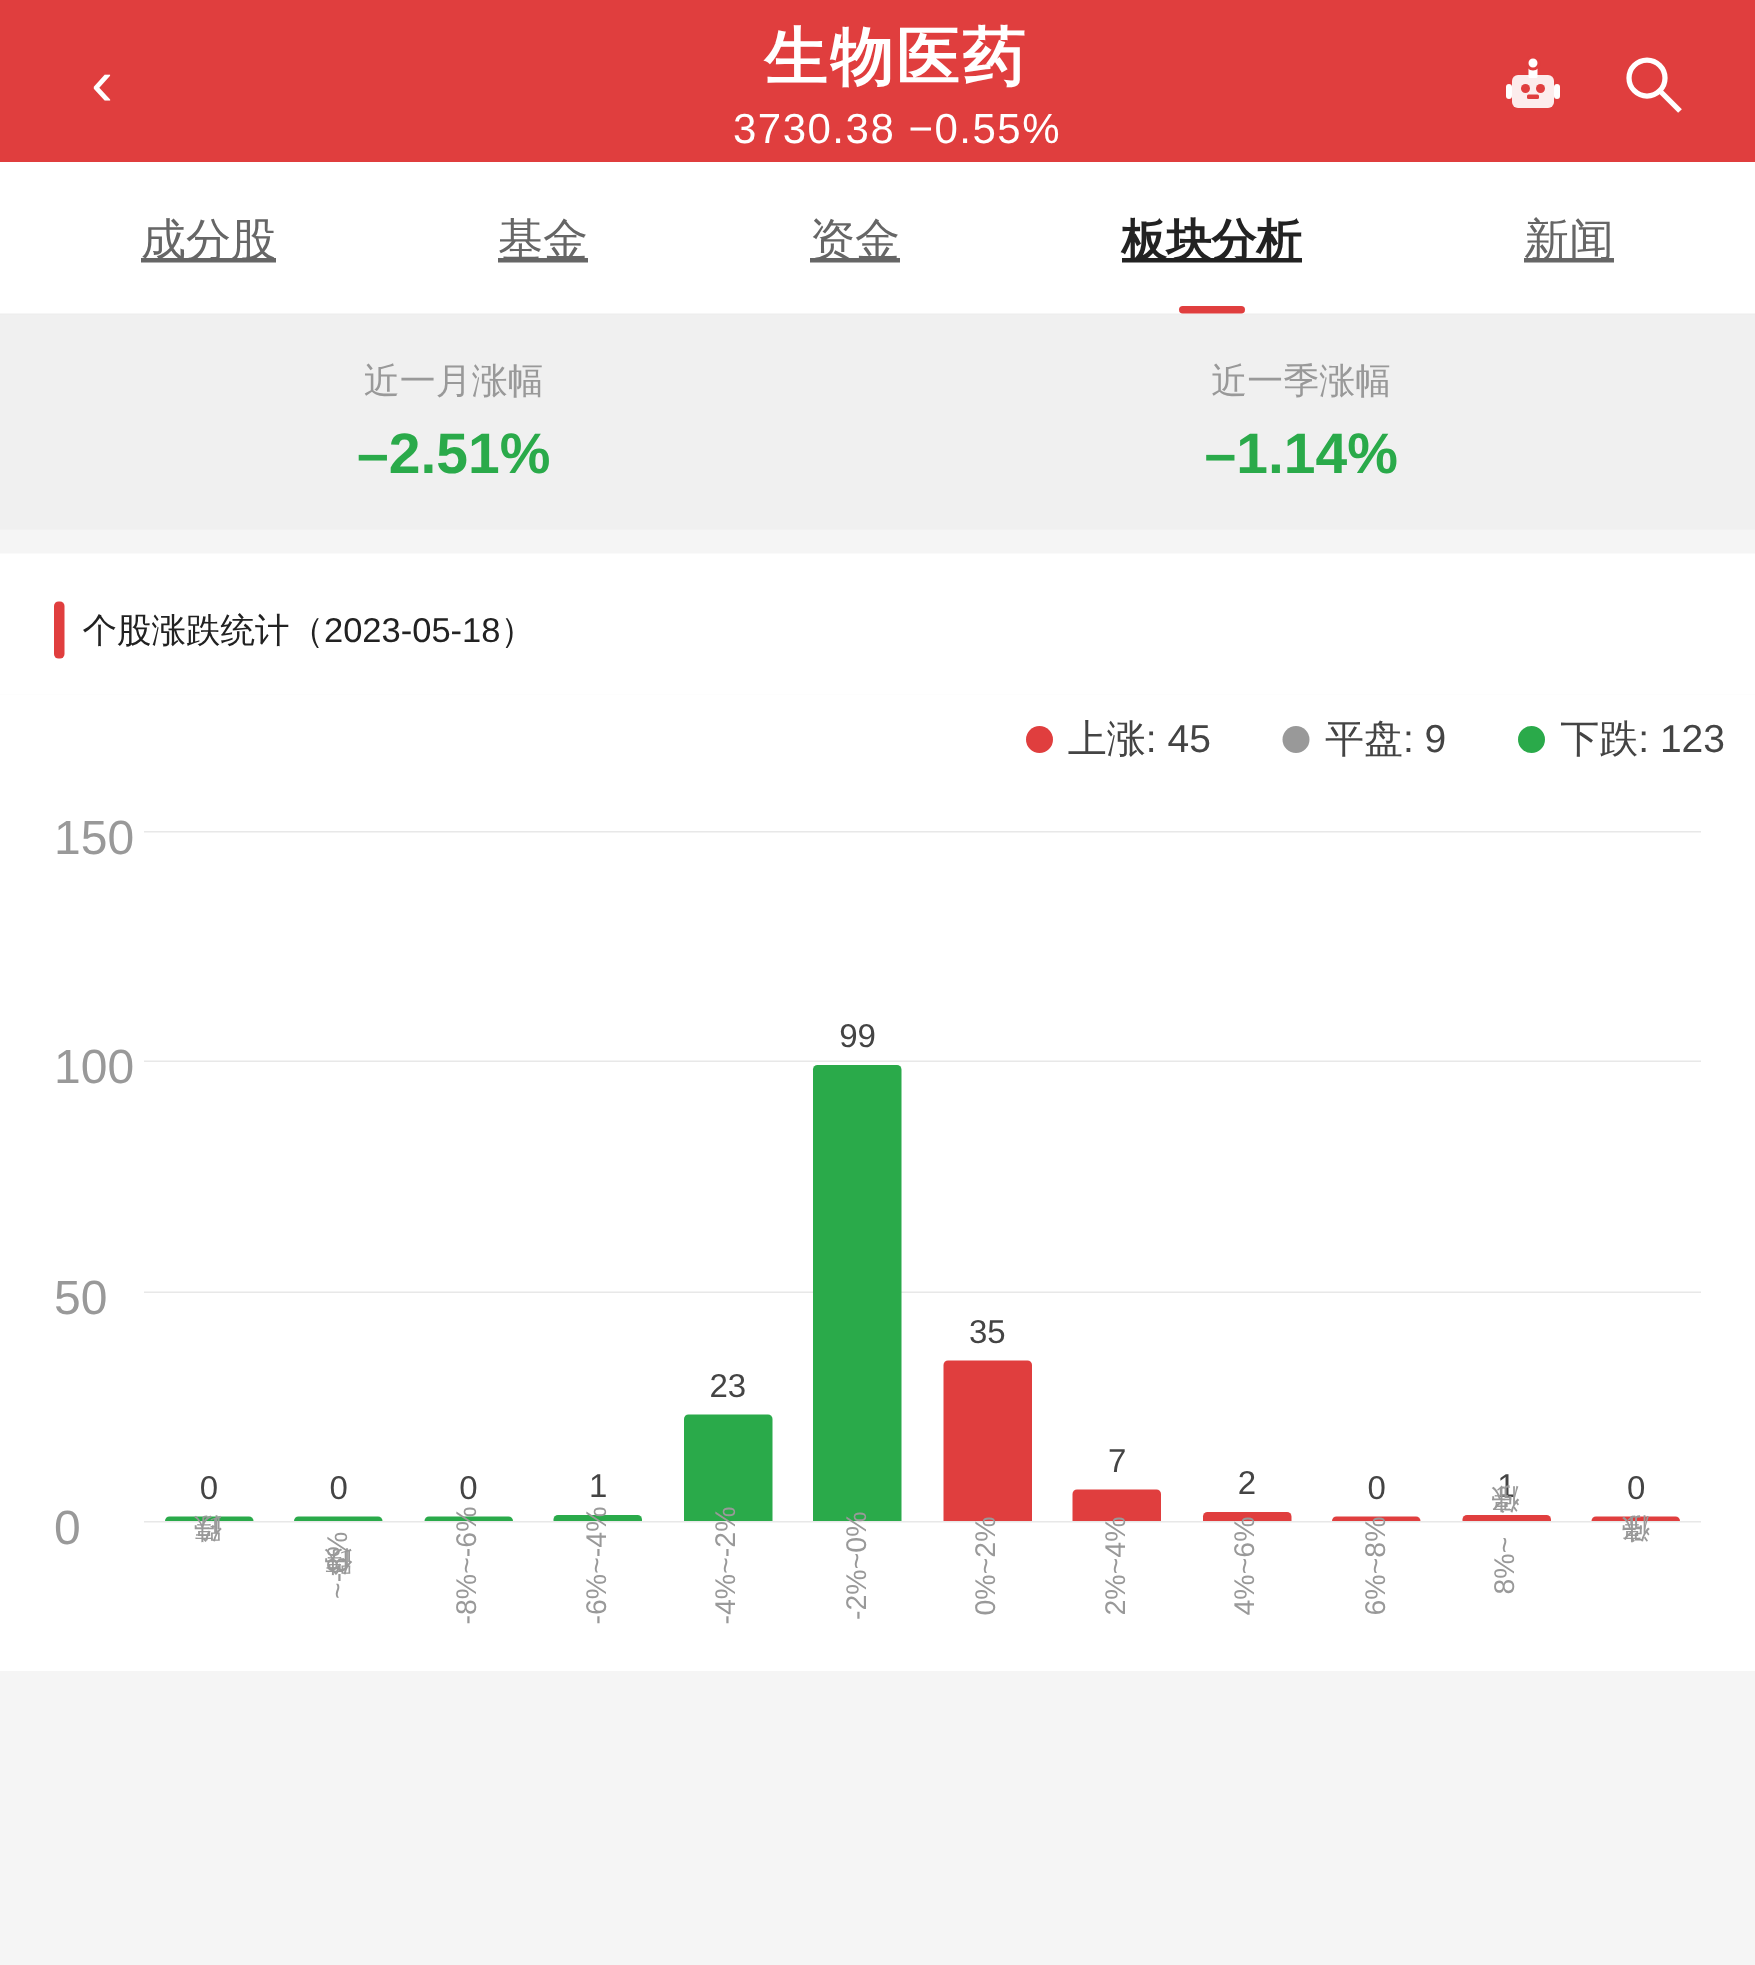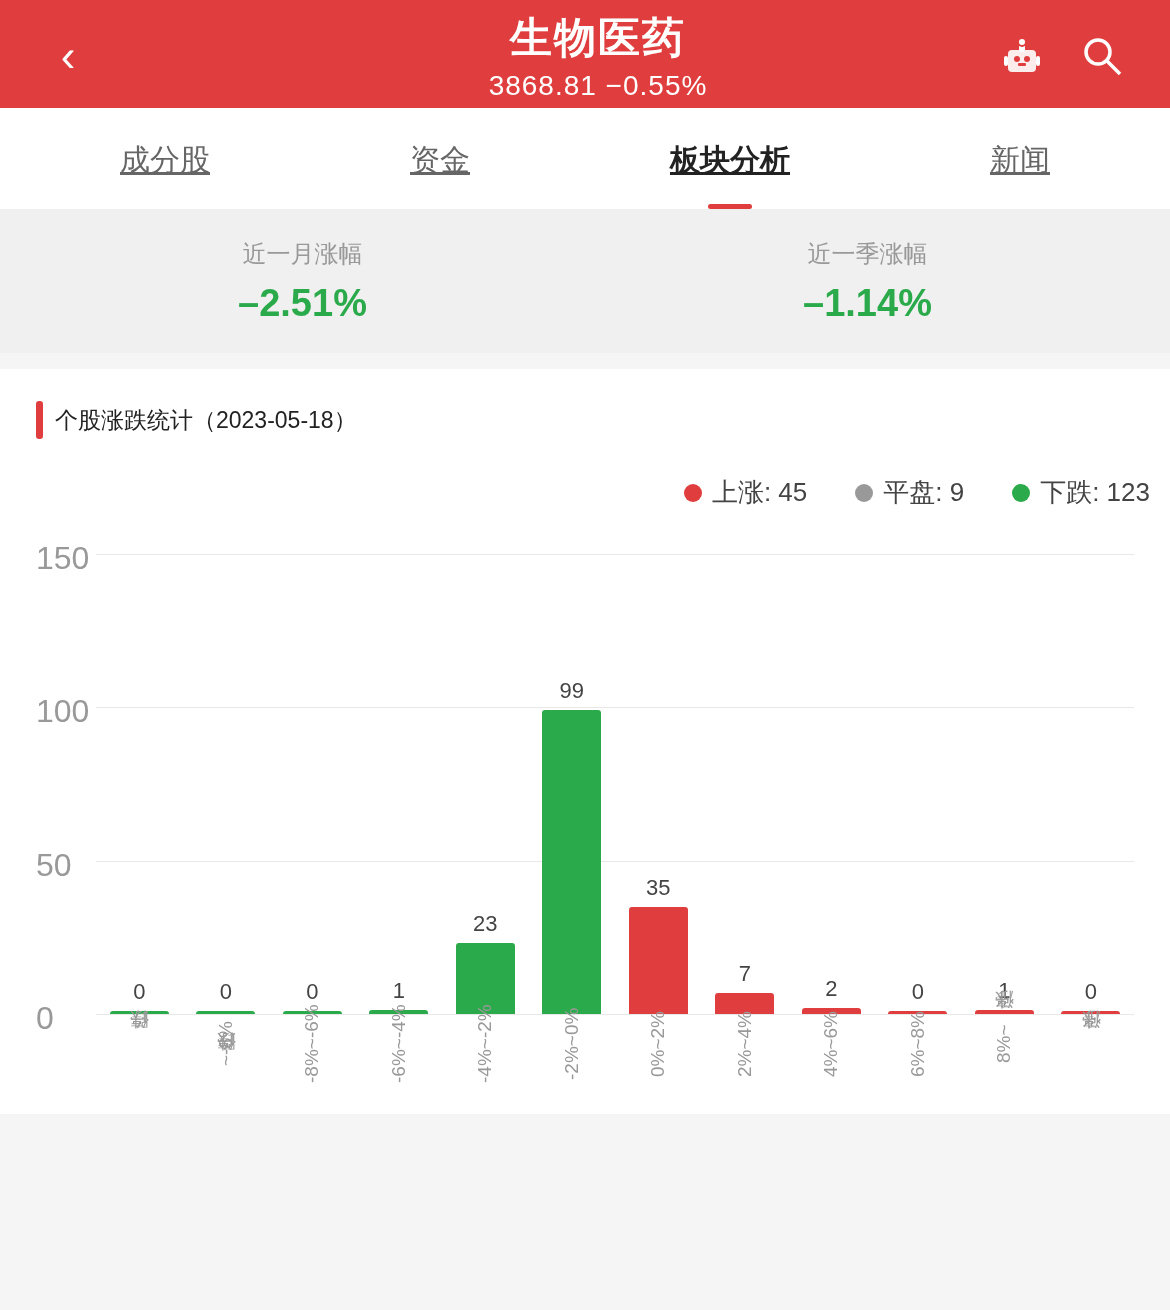--- a/index.html
+++ b/index.html
@@ -264,21 +264,21 @@
   </style>
 </head>
 <body>
 
 <div class="header">
   <div class="header-left">
     <div class="icon-btn back-arrow">‹</div>
   </div>
   <div class="header-center">
     <div class="header-title">生物医药</div>
-    <div class="header-subtitle">3868.81  −0.55%</div>
+    <div class="header-subtitle">3730.38  −0.55%</div>
   </div>
   <div class="header-right">
     <div class="icon-btn">
       <svg class="robot-icon" viewBox="0 0 48 48" fill="white">
         <rect x="10" y="18" width="28" height="22" rx="4" fill="white" opacity="0.9"></rect>
         <rect x="16" y="24" width="6" height="6" rx="3" fill="#e03e3e"></rect>
         <rect x="26" y="24" width="6" height="6" rx="3" fill="#e03e3e"></rect>
         <rect x="20" y="31" width="8" height="3" rx="1" fill="#e03e3e"></rect>
         <rect x="21" y="12" width="6" height="8" rx="1" fill="white"></rect>
         <circle cx="24" cy="10" r="4" fill="white" stroke="#e03e3e" stroke-width="2"></circle>
@@ -290,20 +290,21 @@
       <svg class="search-icon-svg" viewBox="0 0 44 44" fill="none" stroke="white" stroke-width="3.5">
         <circle cx="18" cy="18" r="12"></circle>
         <line x1="27" y1="27" x2="40" y2="40"></line>
       </svg>
     </div>
   </div>
 </div>
 
 <div class="tabs">
   <div class="tab-item">成分股</div>
+  <div class="tab-item">基金</div>
   <div class="tab-item">资金</div>
   <div class="tab-item active">板块分析</div>
   <div class="tab-item">新闻</div>
 </div>
 
 <div class="stats-row">
   <div class="stat-item">
     <div class="stat-label">近一月涨幅</div>
     <div class="stat-value green">–2.51%</div>
   </div>

